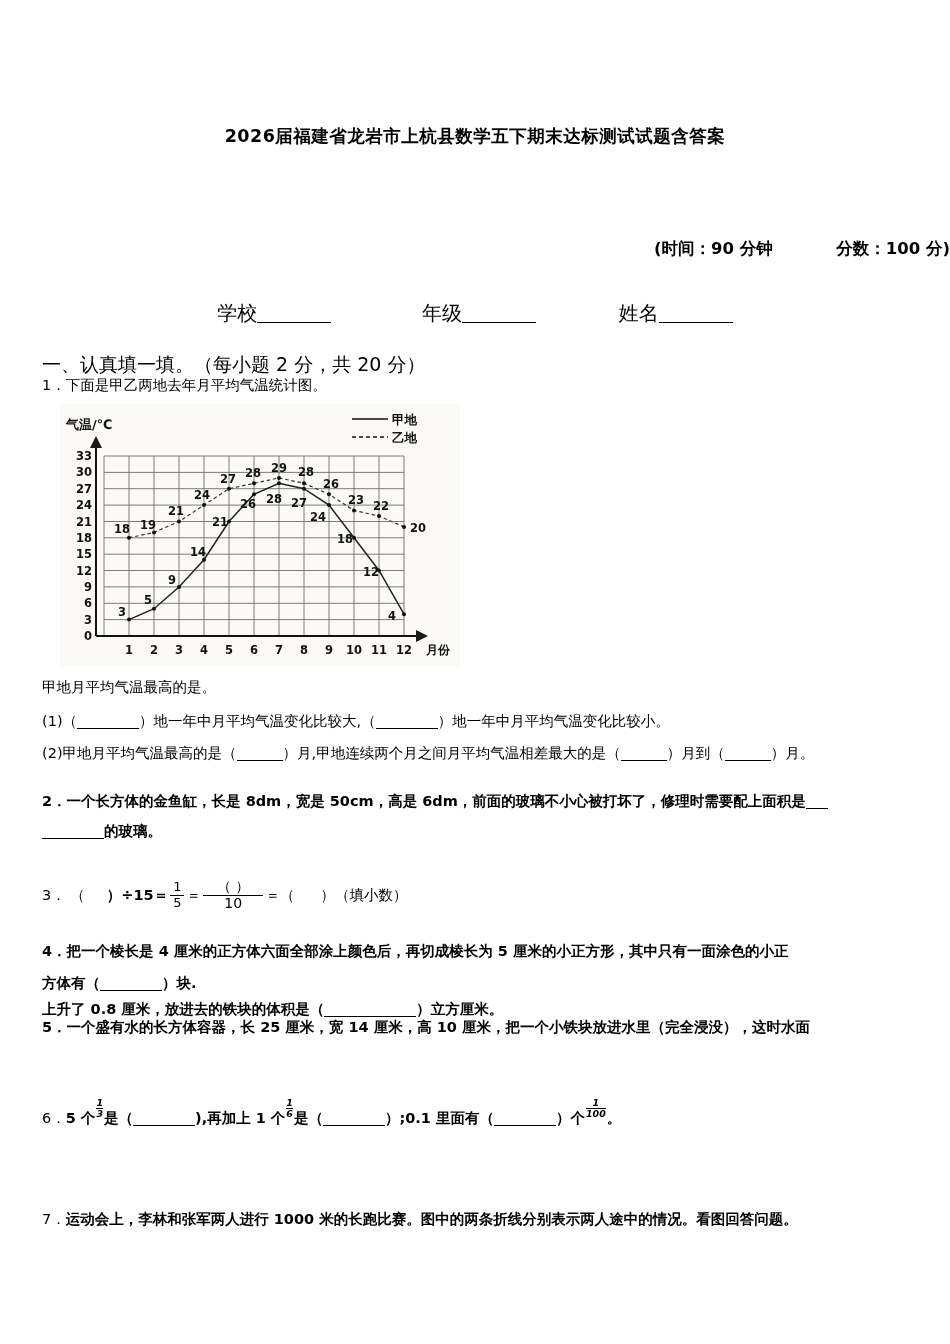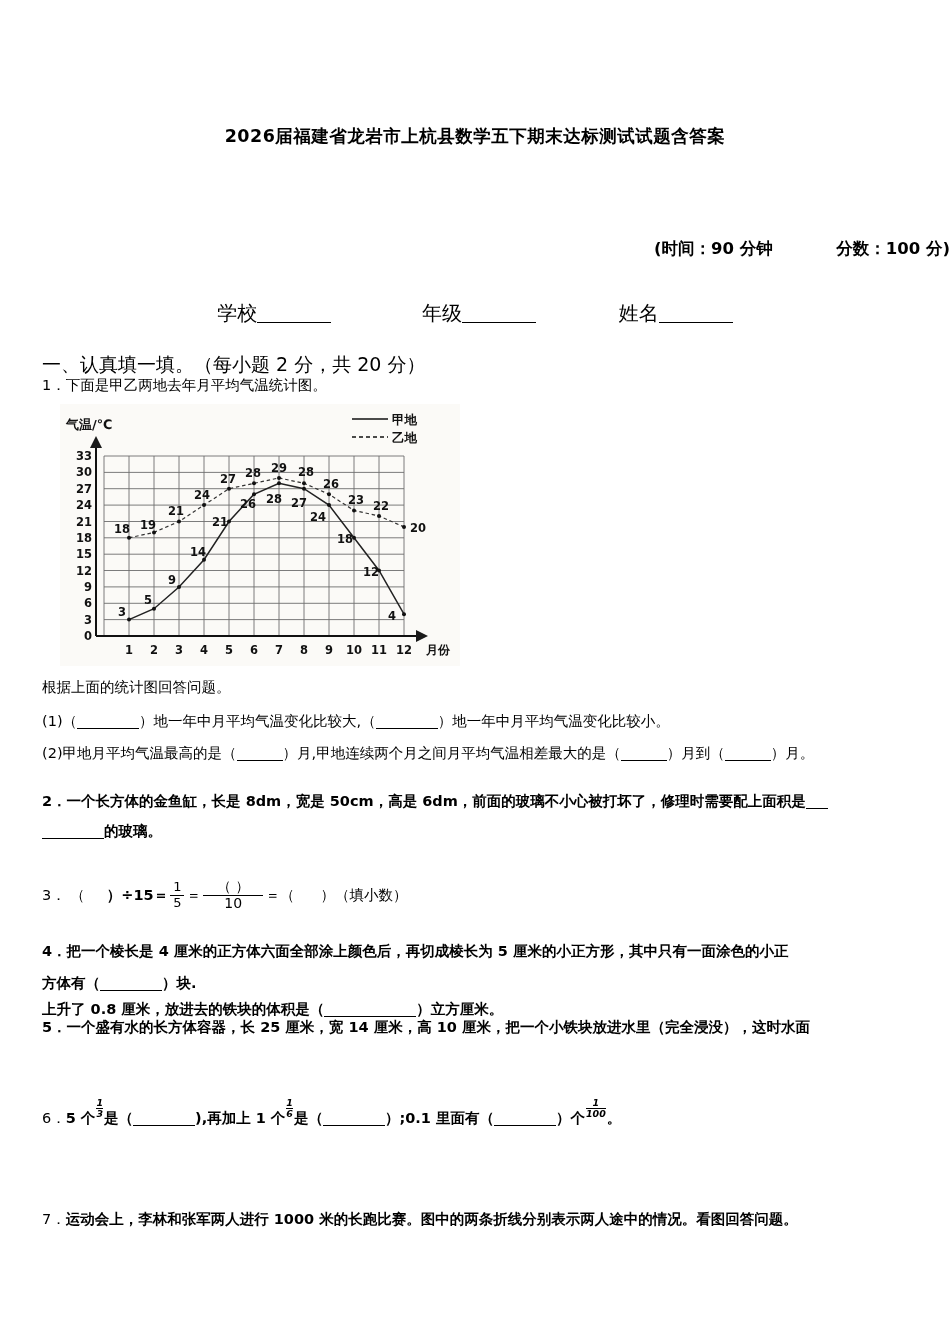--- a/index.html
+++ b/index.html
@@ -266,21 +266,21 @@
         <text x="206" y="99">28</text>
         <text x="231" y="103">27</text>
         <text x="250" y="117">24</text>
         <text x="277" y="139">18</text>
         <text x="303" y="172">12</text>
         <text x="328" y="216">4</text>
       </g>
     </svg>
   </div>
 
-  <div class="below-chart" style="top:678px;">根据上面的统计图回答问题。</div>
+  <div class="below-chart" style="top:678px;">甲地月平均气温最高的是。</div>
 
   <div class="qtext" style="top:708px;">
     <span>(1)（</span><span class="uline-md"></span><span>）地一年中月平均气温变化比较大,（</span><span class="uline-md"></span><span>）地一年中月平均气温变化比较小。</span>
   </div>
 
   <div class="qtext" style="top:740px;">
     <span>(2)甲地月平均气温最高的是（</span><span class="uline-sm"></span><span>）月,甲地连续两个月之间月平均气温相差最大的是（</span><span class="uline-sm"></span><span>）月到（</span><span class="uline-sm"></span><span>）月。</span>
   </div>
 
   <div class="qtext qtext-b" style="top:788px;">

